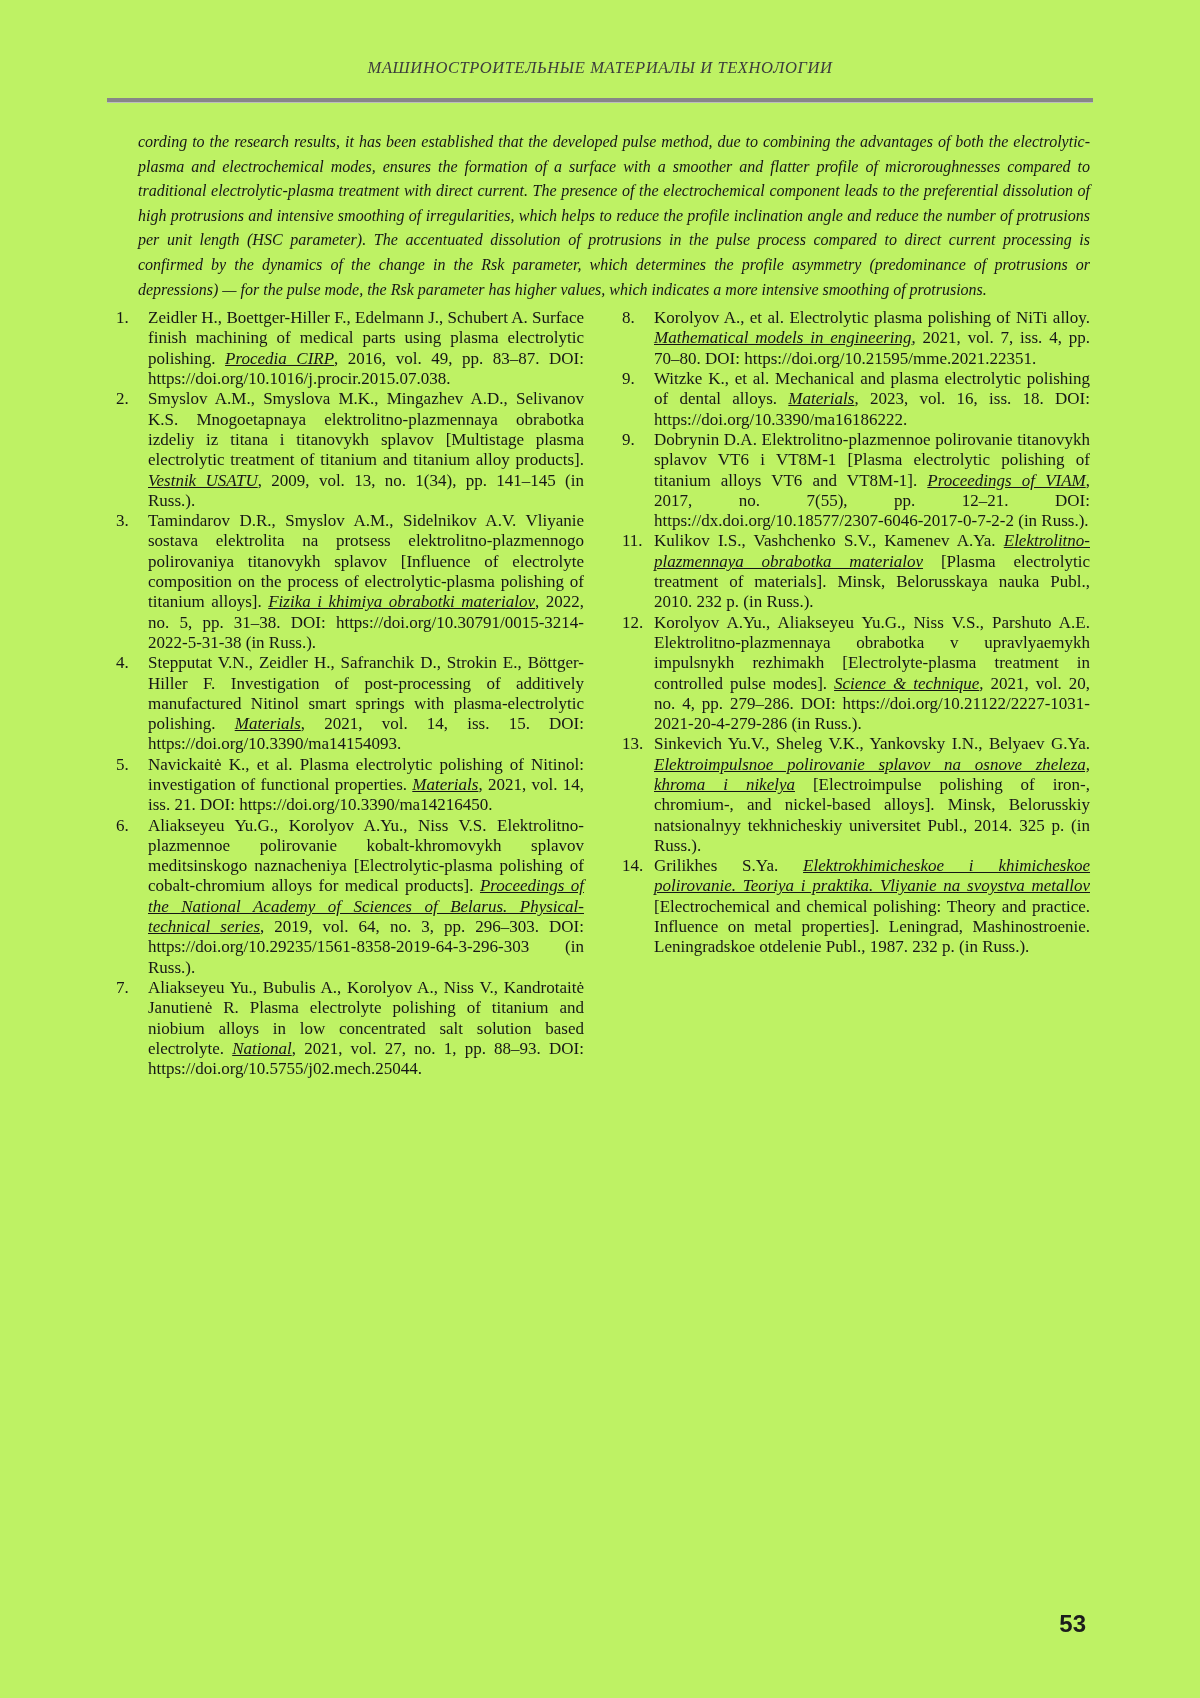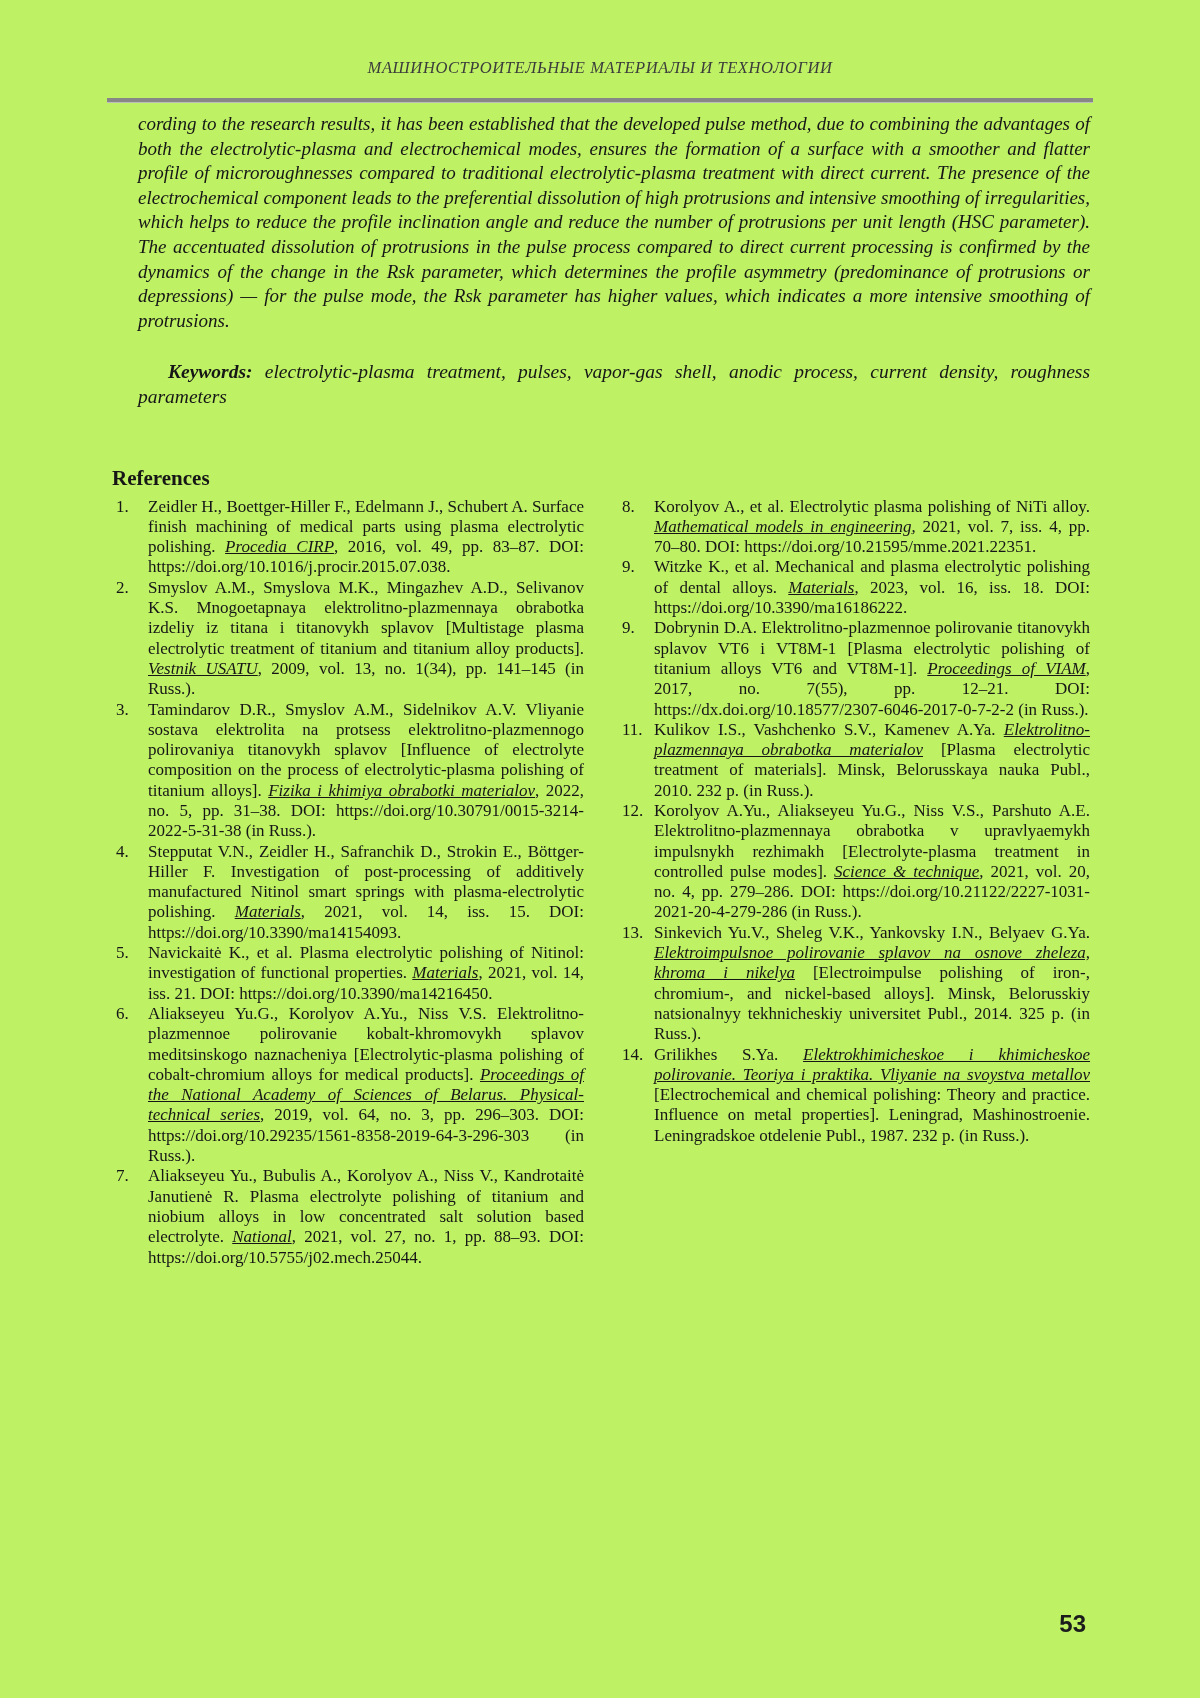--- a/index.html
+++ b/index.html
@@ -34,23 +34,23 @@
     background: #878787;
     border-bottom: 1px solid #bdbdbd;
   }
   .content {
     position: absolute;
     top: 112px;
     left: 110px;
     width: 980px;
   }
   .abstract {
-    margin: 0 0 0 28px;
+    margin: 18px 0 0 28px;
     font-style: italic;
-    font-size: 19px;
+    font-size: 16px;
     line-height: 24.6px;
     text-align: justify;
   }
   .keywords {
     margin: 27px 0 0 28px;
     font-style: italic;
     font-size: 19.5px;
     line-height: 24.6px;
     text-align: justify;
     text-indent: 30px;
@@ -104,24 +104,22 @@
 <div class="page">
 
   <div class="running-head">МАШИНОСТРОИТЕЛЬНЫЕ МАТЕРИАЛЫ И ТЕХНОЛОГИИ</div>
 
   <div class="head-rule"></div>
 
   <div class="content">
 
     <p class="abstract">cording to the research results, it has been established that the developed pulse method, due to combining the advantages of both the electrolytic-plasma and electrochemical modes, ensures the formation of a surface with a smoother and flatter profile of microroughnesses compared to traditional electrolytic-plasma treatment with direct current. The presence of the electrochemical component leads to the preferential dissolution of high protrusions and intensive smoothing of irregularities, which helps to reduce the profile inclination angle and reduce the number of protrusions per unit length (HSC parameter). The accentuated dissolution of protrusions in the pulse process compared to direct current processing is confirmed by the dynamics of the change in the Rsk parameter, which determines the profile asymmetry (predominance of protrusions or depressions) — for the pulse mode, the Rsk parameter has higher values, which indicates a more intensive smoothing of protrusions.</p>
 
-    <p class="keywords"><span class="kw-label">Keywords:</span> <span>electrolytic-plasma treatment, pulses, vapor-gas shell, anodic process, current density, roughness parameters</span></p>
 
 
-    <h2 class="refs-heading">References</h2>
 
     <div class="ref-columns">
       <div class="ref-col" id="refs-left">
           <div class="ref-item">
             <span class="ref-num">1.</span>
             <span class="ref-text"><span>Zeidler H., Boettger-Hiller F., Edelmann J., Schubert A. Surface finish machining of medical parts using plasma electrolytic polishing. </span><span class="it">Procedia CIRP</span><span>, 2016, vol. 49, pp. 83–87. DOI: https://doi.org/10.1016/j.procir.2015.07.038.</span></span>
           </div>
           <div class="ref-item">
             <span class="ref-num">2.</span>
             <span class="ref-text"><span>Smyslov A.M., Smyslova M.K., Mingazhev A.D., Selivanov K.S. Mnogoetapnaya elektrolitno-plazmennaya obrabotka izdeliy iz titana i titanovykh splavov [Multistage plasma electrolytic treatment of titanium and titanium alloy products]. </span><span class="it">Vestnik USATU</span><span>, 2009, vol. 13, no. 1(34), pp. 141–145 (in Russ.).</span></span>

